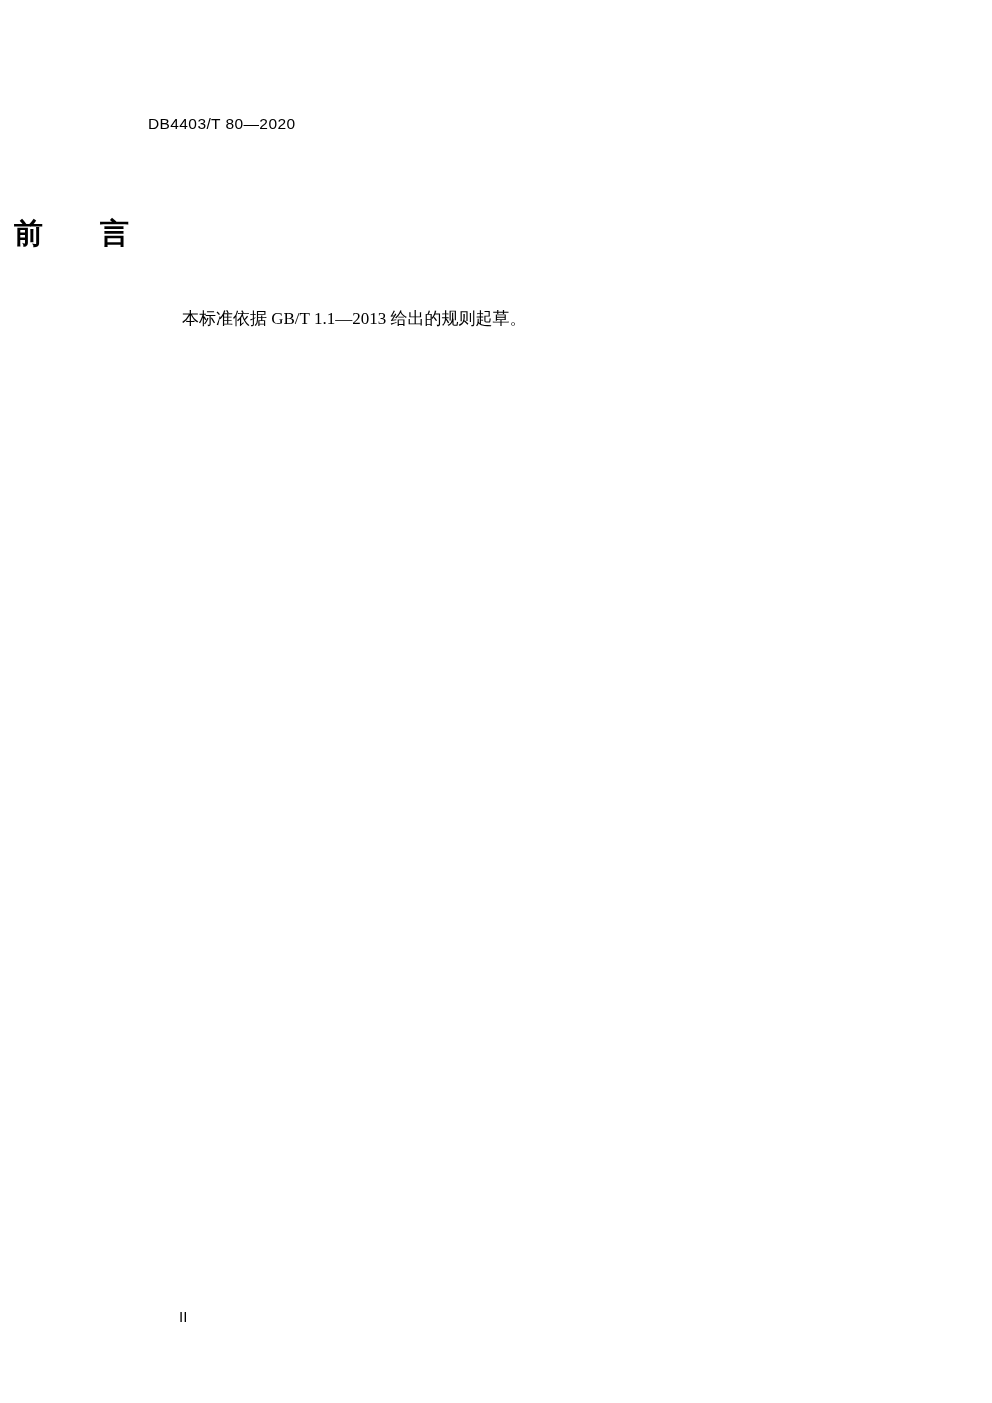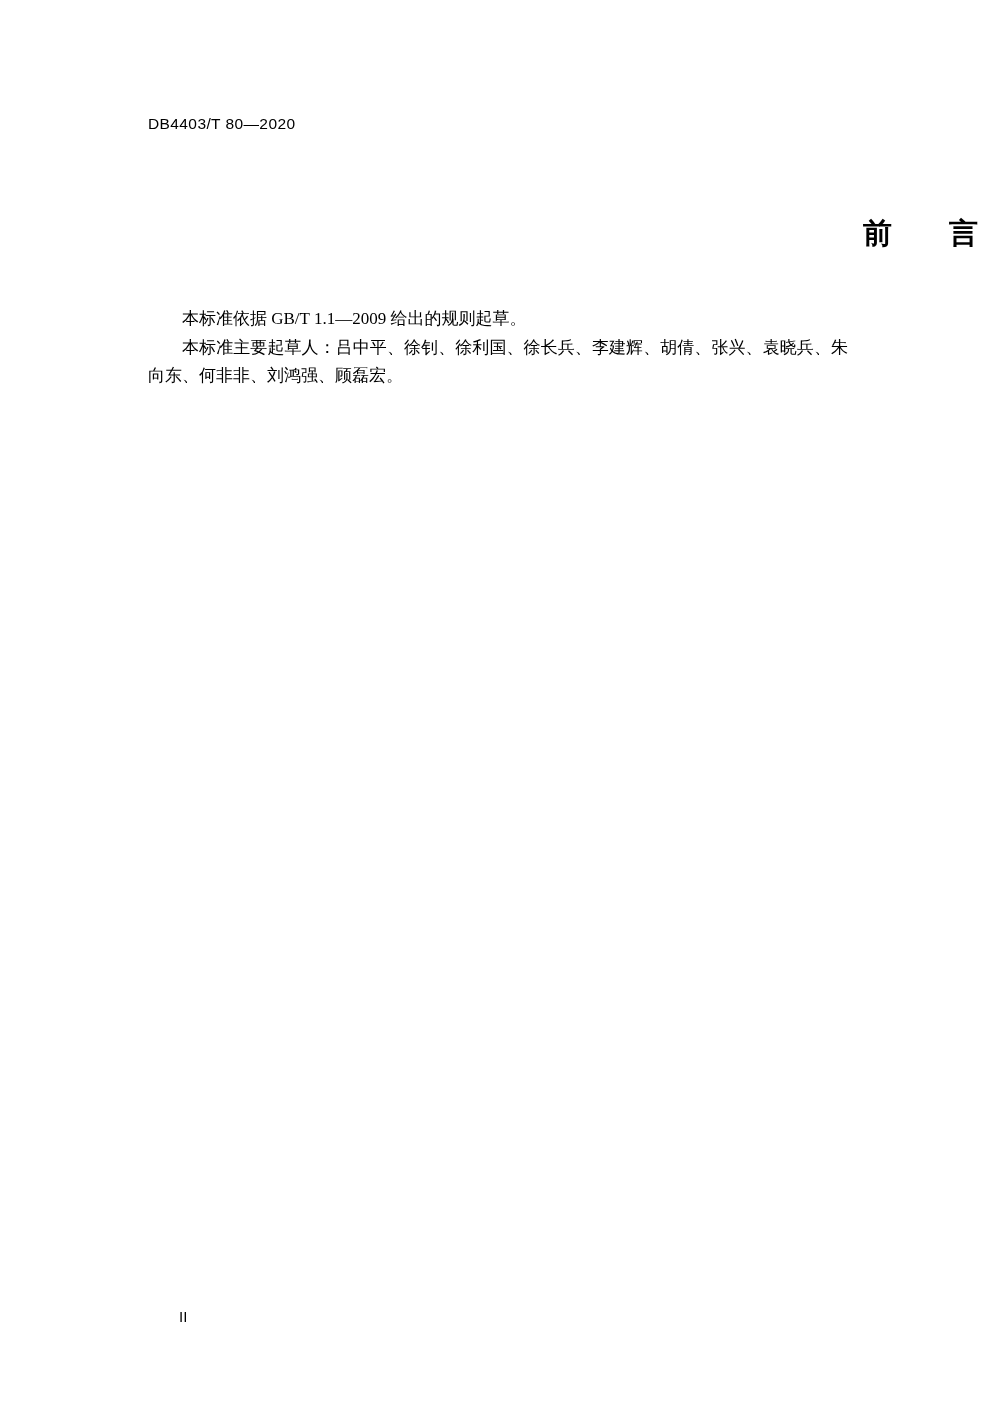--- a/index.html
+++ b/index.html
@@ -25,21 +25,21 @@
     font-size: 15.5px;
     letter-spacing: 0.4px;
     color: #000;
     white-space: nowrap;
   }
   .doc-title {
     position: absolute;
     left: 0;
     right: 0;
     top: 214px;
-    text-align: right;
+    text-align: left;
     font-family: "DejaVu Serif", "Liberation Serif", serif;
     font-weight: bold;
     font-size: 29px;
     letter-spacing: 14px;
     text-indent: 14px;
     color: #000;
   }
   .body-block {
     position: absolute;
     left: 148px;
@@ -66,19 +66,18 @@
 </head>
 <body>
 
 <div class="page">
 
   <div class="header-code">DB4403/T 80—2020</div>
 
   <div class="doc-title">前　言</div>
 
   <div class="body-block">
-    <p class="para">本标准依据 GB/T 1.1—2009 给出的规则起草。</p>
-    <p class="para">本标准主要起草人：吕中平、徐钊、徐利国、徐长兵、李建辉、胡倩、张兴、袁晓兵、朱向东、何非非、刘鸿强、顾磊宏。</p>
+    <p class="para">本标准依据 GB/T 1.1—2013 给出的规则起草。</p>
   </div>
 
   <div class="footer-page">II</div>
 
 </div>
 
 </body></html>

